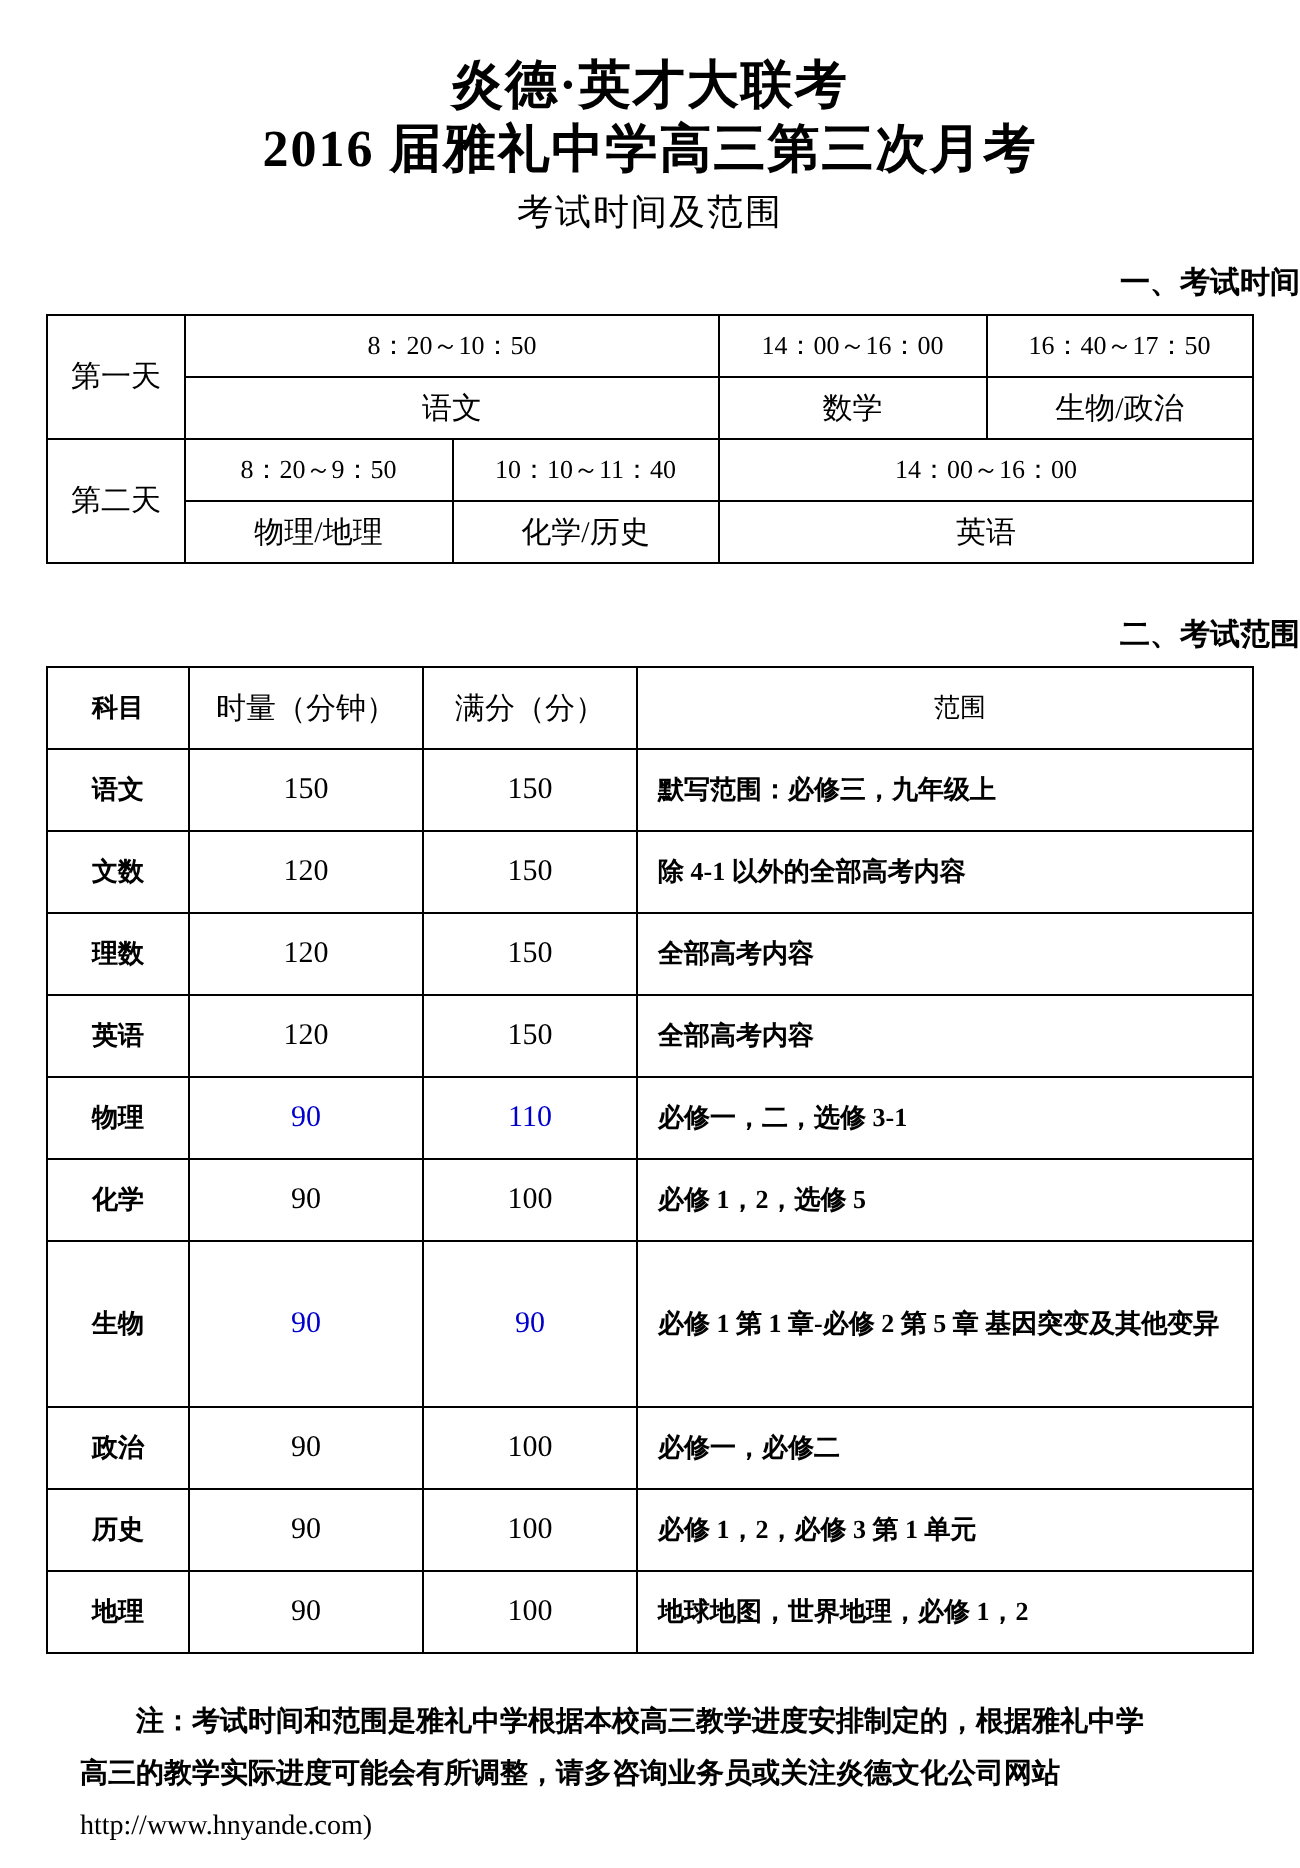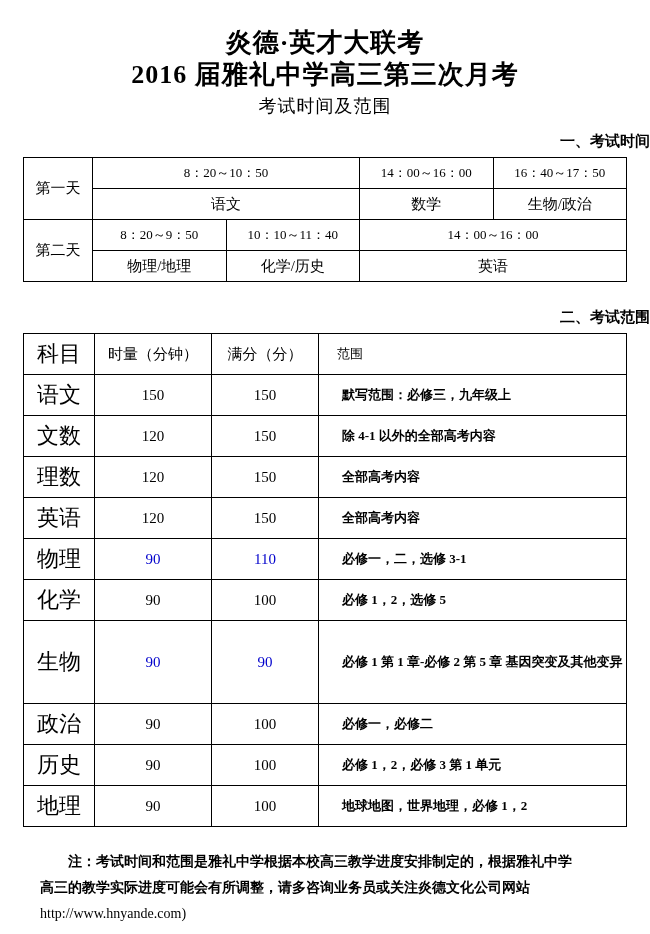--- a/index.html
+++ b/index.html
@@ -90,39 +90,40 @@
     margin-top: 4px;
   }
   #scope-table td {
     height: 36px;
   }
   #scope-table .hdr {
     font-size: 17px;
   }
   #scope-table .c-subject {
     width: 64px;
-    font-size: 22px;
+    font-size: 13px;
+    font-weight: bold;
   }
   #scope-table .c-time {
     width: 110px;
     font-size: 15px;
   }
   #scope-table .c-score {
     width: 100px;
     font-size: 15px;
   }
   #scope-table .c-range {
     text-align: left;
-    padding-left: 23px;
+    padding-left: 10px;
     font-size: 13px;
     font-weight: bold;
     line-height: 26px;
   }
   #scope-table .hdr.c-range {
-    text-align: left;
+    text-align: center;
     font-weight: normal;
     padding-left: 18px;
   }
   #scope-table .blue {
     color: #0000cc;
   }
   #scope-table tr.tall td {
     height: 78px;
   }
   .note {

